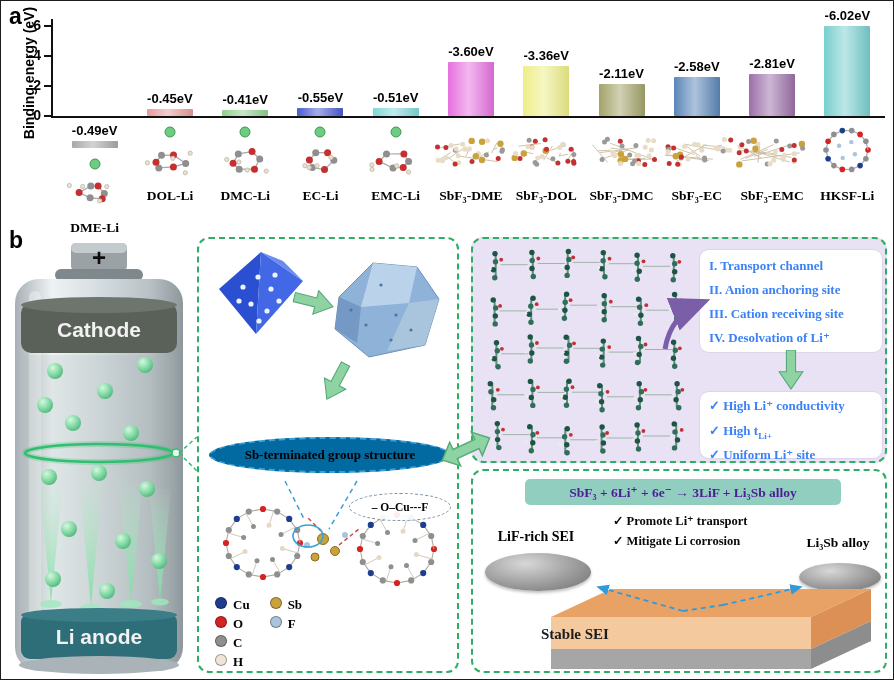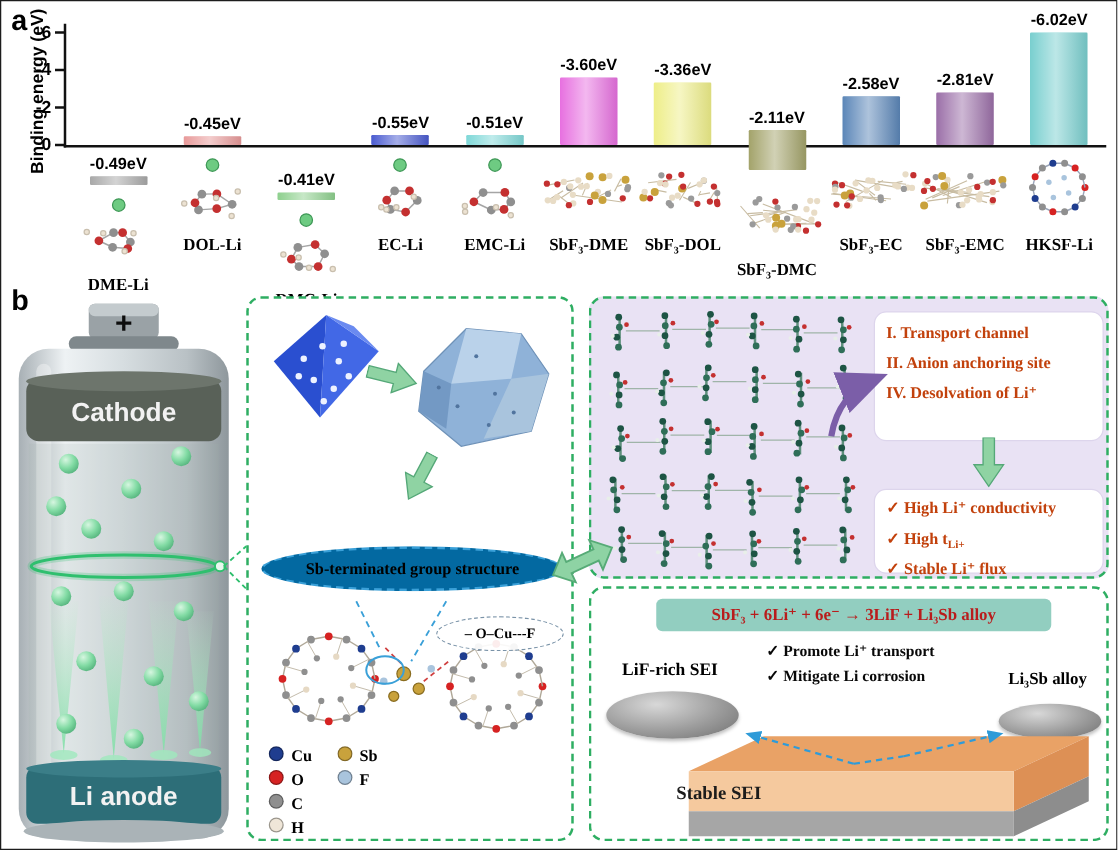--- a/index.html
+++ b/index.html
@@ -33,24 +33,24 @@
 .svg-abs{position:absolute}
 .blk{position:absolute}
 svg{display:block}
 .struct-label{position:absolute;left:10px;top:198px;width:242px;height:36px;border:2px dashed #3aa0d8;border-radius:50%;display:flex;align-items:center;justify-content:center;font:bold 13px var(--serif);text-align:center;background:#0369a1}
 .bond-ellipse{position:absolute;left:150px;top:254px;width:102px;height:28px;border:1.5px dashed #7a93a8;border-radius:50%;display:flex;align-items:center;justify-content:center;font:bold 11.5px var(--serif);background:rgba(255,255,255,.92);z-index:3}
 .legend{position:absolute;left:16px;top:358px;display:grid;grid-auto-flow:column;grid-template-rows:repeat(4,19px);grid-template-columns:repeat(2,auto);column-gap:20px;row-gap:0}
 .legend-row{display:flex;align-items:flex-start;gap:6px}
 .legend-dot{width:12px;height:12px;border-radius:50%;border:1px solid rgba(0,0,0,.35);flex:none}
 .legend-sym{font:bold 13px var(--serif)}
 .white-card{position:absolute;background:#fff;border:1px solid #ddd5ec;border-radius:10px;padding:4px 9px}
-.mech-line{font:bold 13px var(--serif);line-height:24px;white-space:nowrap;color:#c2410c}
+.mech-line{font:bold 13px var(--serif);line-height:24px;white-space:nowrap;color:#3b82f6}
 .benefit{line-height:20px}
 .benefit sub{font-size:9px;font-weight:bold}
-.reaction-banner{position:absolute;left:52px;top:8px;width:316px;height:26px;background:#92cec0;border-radius:5px;display:flex;align-items:center;justify-content:center;font:bold 13.5px var(--serif);color:#b91c1c;white-space:nowrap}
+.reaction-banner{position:absolute;left:52px;top:8px;width:316px;height:26px;background:#92cec0;border-radius:5px;display:flex;align-items:center;justify-content:center;font:bold 13.5px var(--serif);color:#4c1d95;white-space:nowrap}
 .sei-benefits{position:absolute;left:140px;top:40px;width:216px}
 .sei-benefit-line{font:bold 12.5px var(--serif);line-height:20px;white-space:nowrap;color:#080808}
 .sei-label{position:absolute;text-align:center;font:bold 14px var(--serif);white-space:nowrap}
 .gray-ellipse{position:absolute;border-radius:50%;background:radial-gradient(ellipse at 38% 28%,#d8d8d8,#9c9c9c 55%,#6e6e6e);box-shadow:0 2px 3px rgba(0,0,0,.25)}
 </style>
 </head>
 <body>
 
 <div class="figure">
 
@@ -117,21 +117,21 @@
               <circle cx="40.5" cy="36.1" r="3.5" fill="#c43030"></circle>
               <circle cx="57.2" cy="34.2" r="2.1" fill="#ece2d2" stroke="#c9bfae" stroke-width="1"></circle>
               <circle cx="14.4" cy="43.8" r="2.1" fill="#ece2d2" stroke="#c9bfae" stroke-width="1"></circle>
               <circle cx="39.9" cy="39.3" r="2.1" fill="#ece2d2" stroke="#c9bfae" stroke-width="1"></circle>
               <circle cx="52.3" cy="53.8" r="2.1" fill="#ece2d2" stroke="#c9bfae" stroke-width="1"></circle>
               <circle cx="37.0" cy="13.0" r="5" fill="#6ecb82" stroke="#3f9857" stroke-width="1"></circle>
             </svg>
           </div>
           <div class="cat-label">DOL-Li</div>
         </div>
-        <div class="chart-col" style="left: 206.545px; width: 75.2727px; margin-top: 44px;">
+        <div class="chart-col" style="left: 206.545px; width: 75.2727px;">
           <div class="bar" style="height: 6.15px; bottom: 113px; background: rgb(142, 208, 142);">
             <div class="bar-sheen"></div>
           </div>
           <div class="bar-value" style="bottom: 122.15px;">-0.41eV</div>
           <div class="molecule">
             <svg width="74" height="62" viewBox="0 0 74 62">
               <line x1="51.7" y1="40.0" x2="46.5" y2="50.2" stroke="#a5a5a5" stroke-width="1.2"></line>
               <line x1="46.5" y1="50.2" x2="31.2" y2="50.2" stroke="#a5a5a5" stroke-width="1.2"></line>
               <line x1="31.2" y1="50.2" x2="25.1" y2="44.3" stroke="#a5a5a5" stroke-width="1.2"></line>
               <line x1="25.1" y1="44.3" x2="30.3" y2="34.9" stroke="#a5a5a5" stroke-width="1.2"></line>
@@ -293,21 +293,21 @@
               <circle cx="20.1" cy="21.2" r="2.5" fill="#9a9a9a"></circle>
               <circle cx="62.1" cy="30.2" r="2.5" fill="#c43030"></circle>
               <circle cx="26.3" cy="22.2" r="2.5" fill="#c43030"></circle>
               <circle cx="6.7" cy="34.4" r="2.5" fill="#e8dcc6"></circle>
               <circle cx="23.4" cy="28.5" r="2.5" fill="#e8dcc6"></circle>
               <circle cx="54.1" cy="25.2" r="2.5" fill="#e8dcc6"></circle>
             </svg>
           </div>
           <div class="cat-label">SbF₃-DOL</div>
         </div>
-        <div class="chart-col" style="left: 582.909px; width: 75.2727px; margin-top: 20px;">
+        <div class="chart-col" style="left: 582.909px; width: 75.2727px;">
           <div class="bar" style="height: 31.65px; bottom: 113px; background: rgb(163, 163, 106);">
             <div class="bar-sheen"></div>
           </div>
           <div class="bar-value" style="bottom: 147.65px;">-2.11eV</div>
           <div class="molecule">
             <svg width="74" height="62" viewBox="0 0 74 62">
               <line x1="25.2" y1="24.2" x2="66.9" y2="40.1" stroke="#c8bca2" stroke-width="0.9"></line>
               <line x1="15.4" y1="40.6" x2="43.8" y2="30.7" stroke="#c8bca2" stroke-width="0.9"></line>
               <line x1="22.8" y1="43.5" x2="7.4" y2="25.8" stroke="#c8bca2" stroke-width="0.9"></line>
               <line x1="43.1" y1="40.4" x2="66.7" y2="40.1" stroke="#c8bca2" stroke-width="0.9"></line>
@@ -979,32 +979,33 @@
             <marker id="mPurple" markerWidth="9" markerHeight="9" refX="6" refY="3.5" orient="auto">
               <path d="M0,0 L8,3.5 L0,7 Z" fill="#7b5ea8"></path>
             </marker>
           </defs>
         <path d="M8,54 C12,30 24,16 44,8" stroke="#7b5ea8" stroke-width="5" fill="none" marker-end="url(#mPurple)"></path>
       </svg>
       <div class="white-card" style="left:226px;top:10px;width:184px;height:104px">
 
       <div class="mech-line">I. Transport channel</div>
           <div class="mech-line">II. Anion anchoring site</div>
+          <div class="mech-line">III. Cation receiving site</div>
           <div class="mech-line">IV. Desolvation of Li⁺</div>
         </div>
       <svg class="blk" width="40" height="26" viewBox="0 0 44 28" style="left:298px;top:118px;transform:rotate(90deg)">
         <path d="M0,9 L24,9 L24,1 L43,14 L24,27 L24,19 L0,19 Z" fill="#8fd3a3" stroke="#55a878" stroke-width="1.2"></path>
       </svg>
       <div class="white-card" style="left:226px;top:152px;width:184px;height:68px">
 
           <div class="mech-line benefit"><span>✓ High Li⁺ conductivity</span><sub></sub><span></span></div>
 
           <div class="mech-line benefit"><span>✓ High t</span><sub>Li+</sub><span></span></div>
 
-          <div class="mech-line benefit"><span>✓ Stable Li⁺ flux</span><sub></sub><span></span></div>
+          <div class="mech-line benefit"><span>✓ Uniform Li⁺ site</span><sub></sub><span></span></div>
         </div>
     </div>
 
     <div class="dashed-box" id="right-bottom-box">
       <div class="reaction-banner">SbF₃ + 6Li⁺ + 6e⁻ → 3LiF + Li₃Sb alloy</div>
       <div class="sei-benefits">
 
           <div class="sei-benefit-line">✓ Promote Li⁺ transport</div>
           <div class="sei-benefit-line">✓ Mitigate Li corrosion</div>
         </div>

